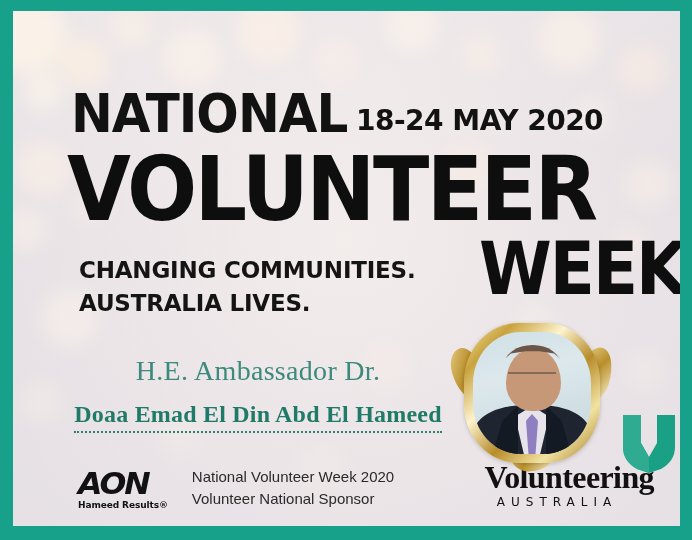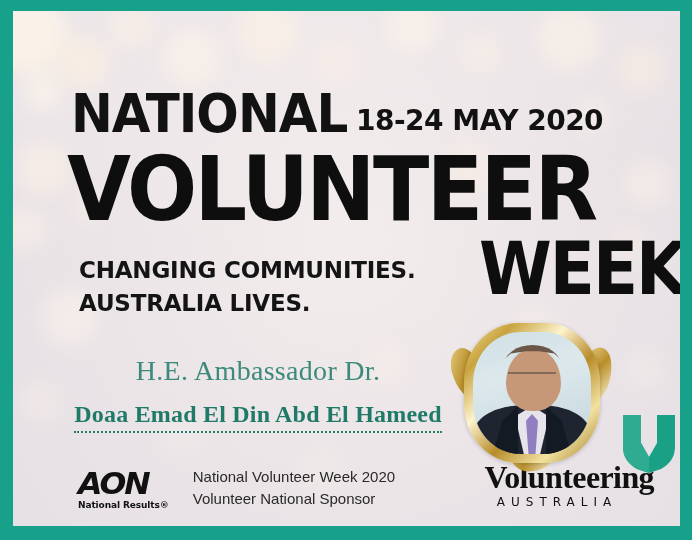--- a/index.html
+++ b/index.html
@@ -412,21 +412,21 @@
         <div class="p-lapelR"></div>
         <div class="p-head"></div>
         <div class="p-hair"></div>
         <div class="p-glass"></div>
       </div>
     </div>
 
     <div class="aon-zone">
       <div class="aon-logo">
         <div class="aon-word">AON</div>
-        <div class="aon-sub">National Results®</div>
+        <div class="aon-sub">Hameed Results®</div>
       </div>
       <div class="sponsor-text">
         <div>National Volunteer Week 2020</div>
         <div>Volunteer National Sponsor</div>
       </div>
     </div>
 
     <div class="va-zone">
       <div class="va-mark">
         <svg width="56" height="60" viewBox="0 0 56 60" aria-hidden="true">

